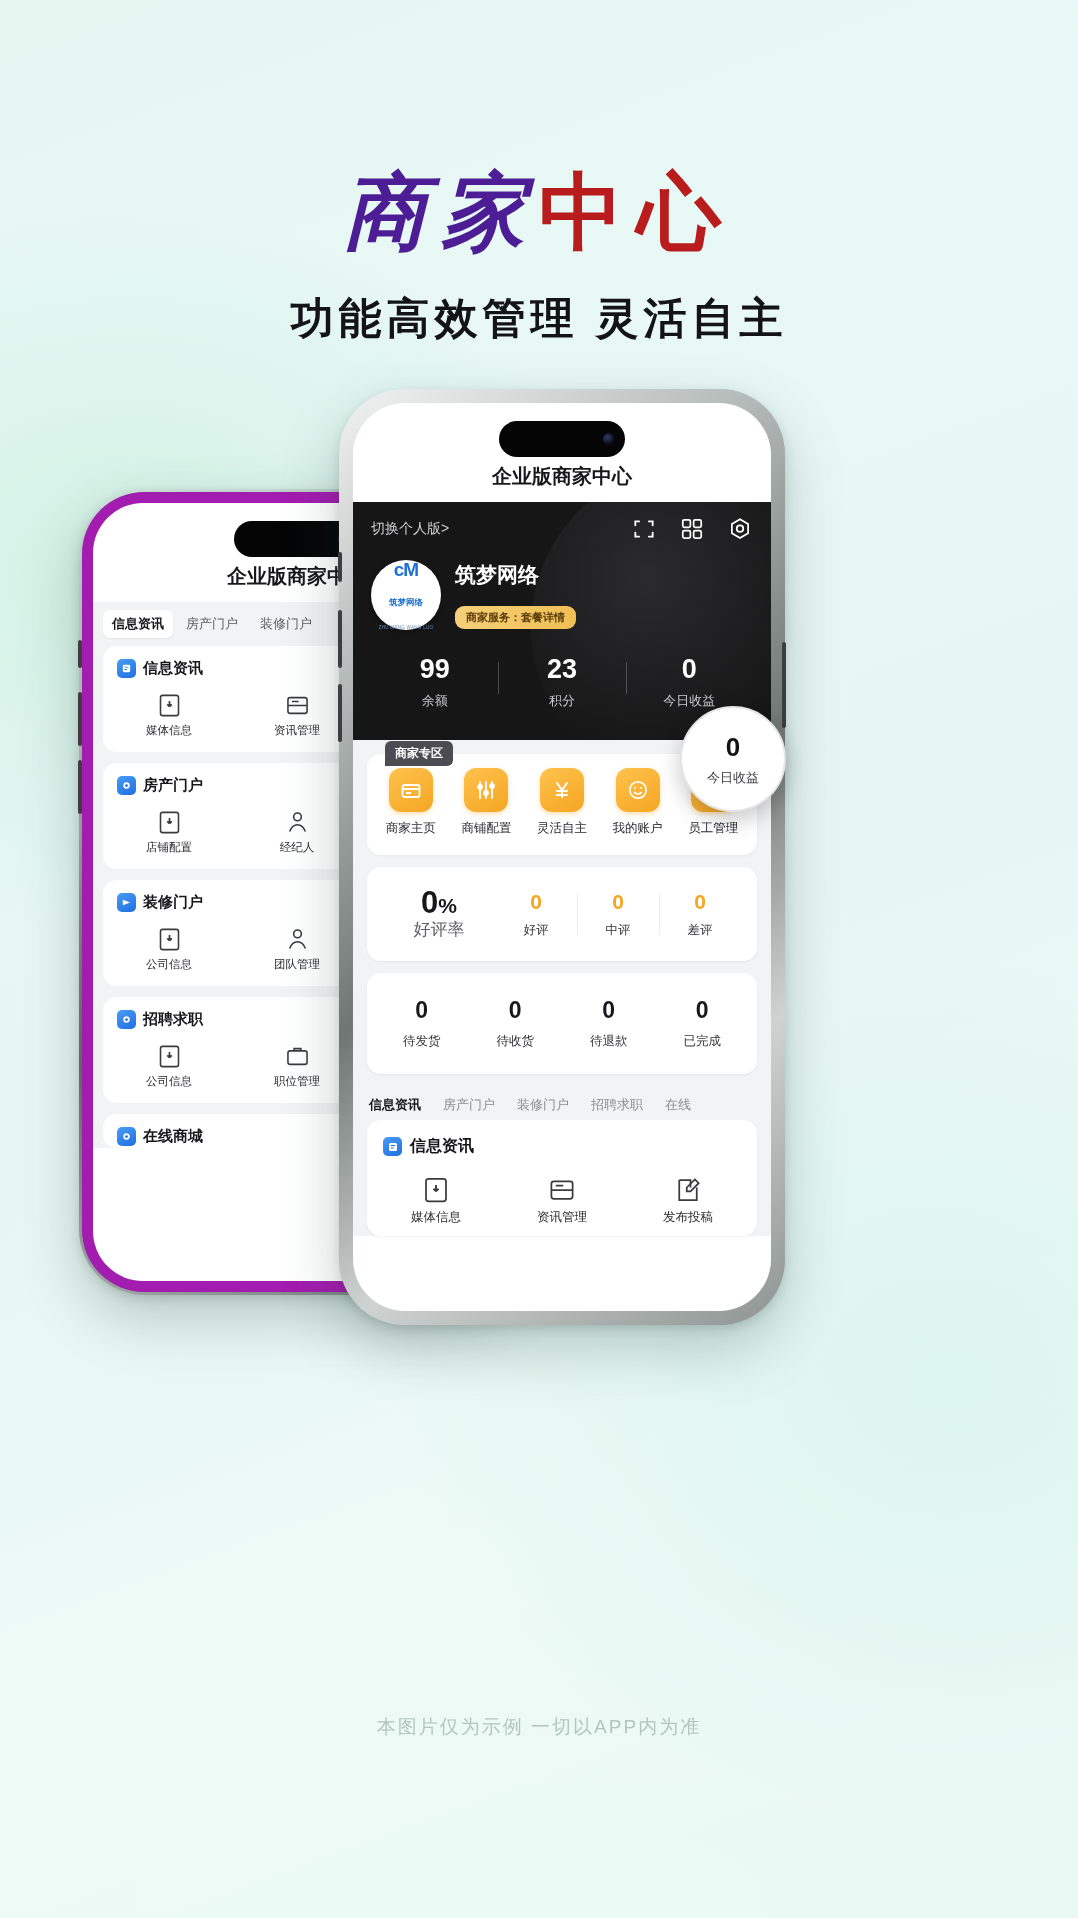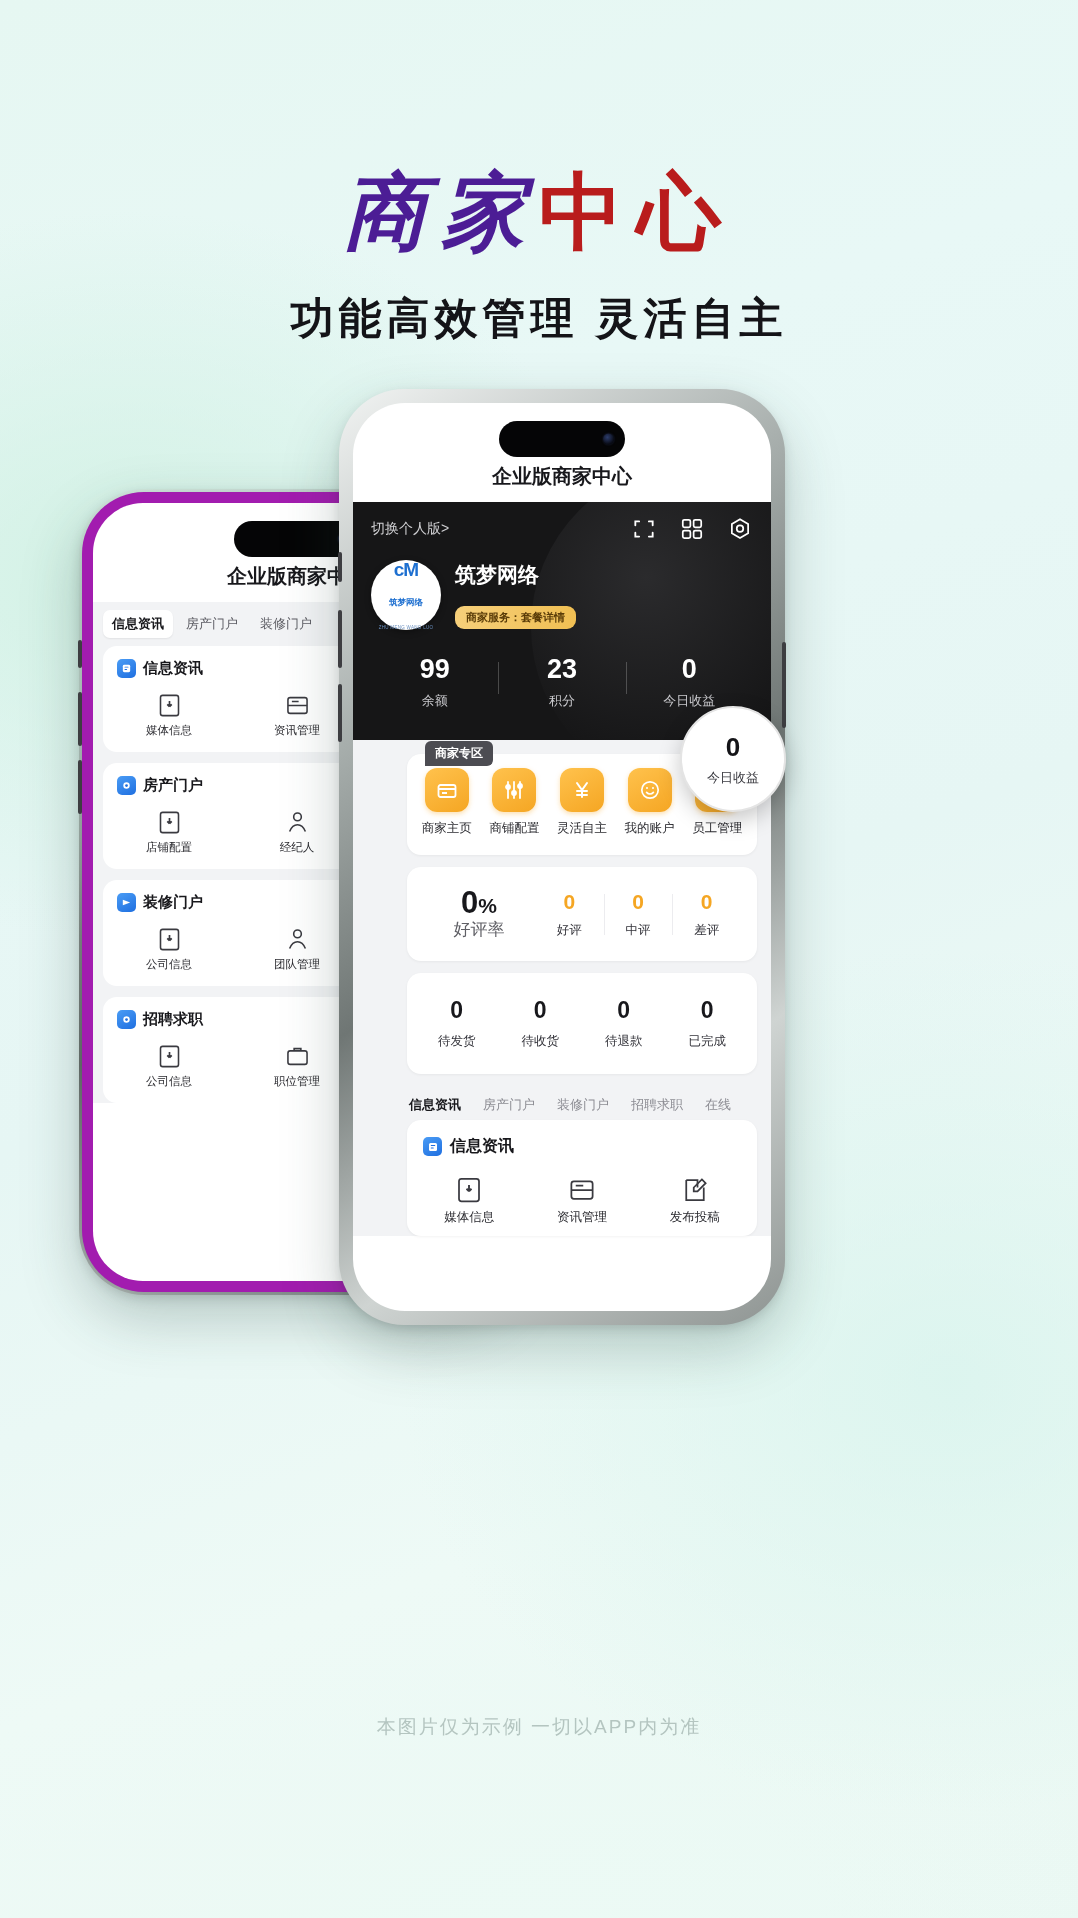--- a/index.html
+++ b/index.html
@@ -125,21 +125,21 @@
     position:absolute; z-index:30; left:680px; top:706px;
     width:106px; height:106px; border-radius:50%;
     background:#fff; border:2px solid #e4e4e4;
     box-shadow:0 8px 22px rgba(0,0,0,.22);
     display:flex; flex-direction:column; align-items:center; justify-content:center;
   }
   .bubble .b-num{ font-size:26px; font-weight:bold; color:#141418; }
   .bubble .b-lab{ font-size:13px; color:#3a3a40; margin-top:6px; }
 
   
-  .appbody{ background:#f2f3f5; position:relative;padding-left:40px; }
+  .appbody{ background:#f2f3f5; position:relative; }
 
   .zone-tag{
     position:absolute; left:18px; top:-13px;
     background:#4c4c52; color:#fff; font-size:12px; font-weight:bold;
     padding:4px 10px; border-radius:6px 6px 6px 0; z-index:3;
   }
 
   .card{
     background:#fff; border-radius:14px; margin:0 14px 12px;
     box-shadow:0 1px 3px rgba(0,0,0,.05);
@@ -397,20 +397,31 @@
               <svg width="27" height="27" viewBox="0 0 24 24" fill="none" stroke="#3a3a40" stroke-width="1.4">
                   <path d="M5 4h9v6M5 4v16h14V10"></path>
                   <path d="M17.5 3.5l3 3-6.5 6.5H11v-3z"></path>
                 </svg>
             </span>
             <div class="bp-lab">简历管理</div>
           </div>
         </div>
       </div>
 
+      <div class="bp-card">
+        <div class="bp-head">
+          <span class="sec-ico">
+            <svg width="11" height="11" viewBox="0 0 24 24">
+                <circle cx="12" cy="12" r="7" fill="#fff"></circle>
+                <circle cx="12" cy="12" r="3" fill="#1f6fe0"></circle>
+              </svg>
+          </span>
+          <span class="bp-title">在线商城</span>
+        </div>
+      </div>
     </div>
   </div>
   <div class="side-btn" style="left:-4px; top:148px; width:4px; height:28px;"></div>
   <div class="side-btn" style="left:-4px; top:200px; width:4px; height:54px;"></div>
   <div class="side-btn" style="left:-4px; top:268px; width:4px; height:54px;"></div>
 </div>
 
 <div class="phone" id="phone-front">
   <div class="screen">
     <div class="island">

